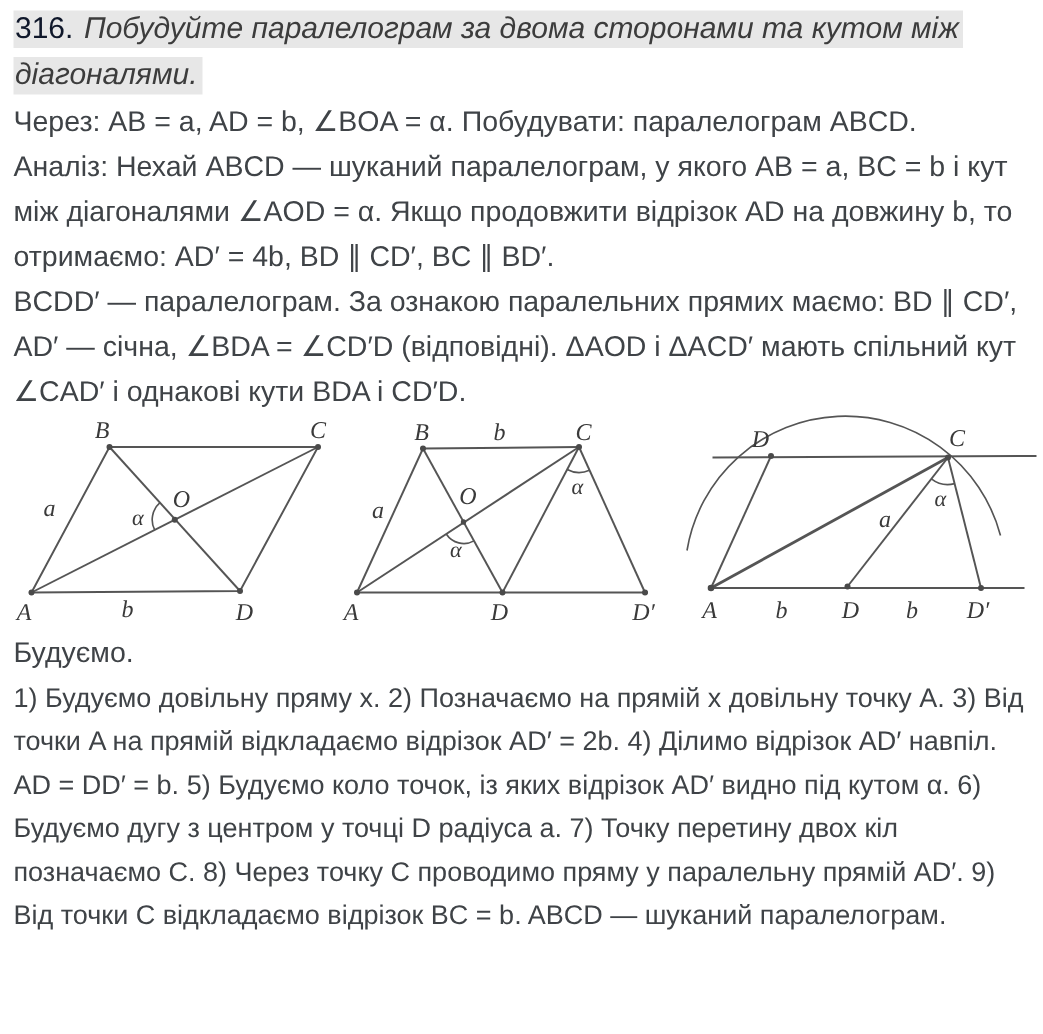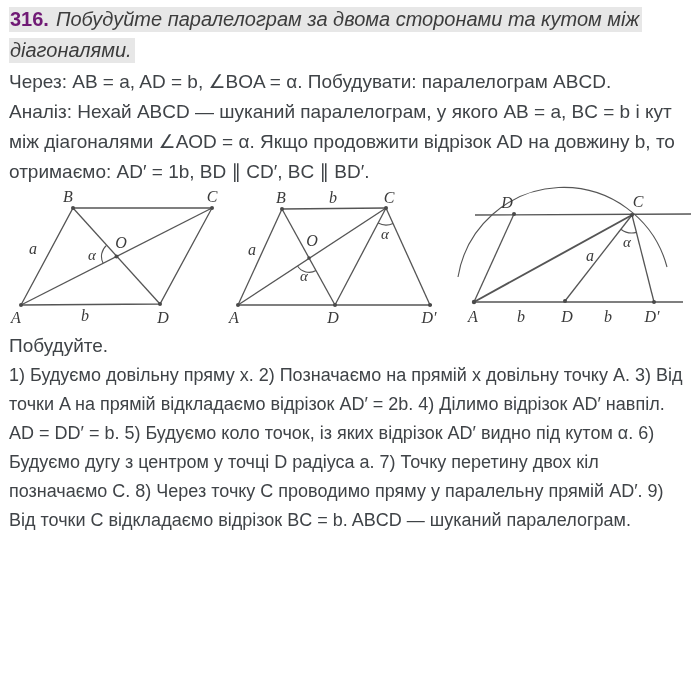--- a/index.html
+++ b/index.html
@@ -9,21 +9,21 @@
     color:#3f4347;
   }
   .page{padding:4px 9px 0 9px;}
   p{margin:0;font-size:19px;line-height:30px;}
   .title-line{font-size:20px;line-height:31px;margin-bottom:1px;}
   .hl{
     background:#e7e7e7;
     -webkit-box-decoration-break:clone;box-decoration-break:clone;
     padding:1px 3px 2px 1px;
   }
-  .num{color:#701a75;font-weight:bold;font-style:normal;margin-right:7px;}
+  .num{color:#0f172a;font-weight:normal;font-style:normal;margin-right:7px;}
   .title-text{font-style:italic;color:#3c3c3c;}
   .figures{height:150px;margin:-10px 0 0 -9px;position:relative;}
   .figures svg{display:block;}
   .fig-label{
     font-family:"Liberation Serif","DejaVu Serif",serif;
     font-style:italic;font-size:16px;fill:#3a3a3a;
   }
   .fig-label-small{
     font-family:"Liberation Serif","DejaVu Serif",serif;
     font-style:italic;font-size:15px;fill:#3a3a3a;
@@ -38,21 +38,22 @@
 </head>
 <body>
 
 <div class="page">
 
   <p class="title-line">
     <span class="hl"><b class="num">316.</b><i class="title-text">Побудуйте паралелограм за двома сторонами та кутом між діагоналями.</i></span>
   </p>
 
   <p>Через: AB = a, AD = b, ∠BOA = α. Побудувати: паралелограм ABCD.</p>
-  <p>Аналіз: Нехай ABCD — шуканий паралелограм, у якого AB = a, BC = b і кут між діагоналями ∠AOD = α. Якщо продовжити відрізок AD на довжину b, то отримаємо: AD′ = 1b, BD ∥ CD′, BC ∥ BD′.</p>
+  <p>Аналіз: Нехай ABCD — шуканий паралелограм, у якого AB = a, BC = b і кут між діагоналями ∠AOD = α. Якщо продовжити відрізок AD на довжину b, то отримаємо: AD′ = 4b, BD ∥ CD′, BC ∥ BD′.</p>
+  <p>BCDD′ — паралелограм. За ознакою паралельних прямих маємо: BD ∥ CD′, AD′ — січна, ∠BDA = ∠CD′D (відповідні). ΔAOD і ΔACD′ мають спільний кут ∠CAD′ і однакові кути BDA і CD′D.</p>
 
   <div class="figures">
     <svg width="695" height="160" viewBox="0 0 695 160">
 
       <g>
         <polygon points="21,128 73,31 212,31 160,127"></polygon>
         <line x1="21" y1="128" x2="212" y2="31"></line>
         <line x1="73" y1="31" x2="160" y2="127"></line>
         <path class="thin-arc" d="M 103.1 86.3 A 15 15 0 0 1 106.5 68.3"></path>
         <circle class="dot" cx="21" cy="128" r="2"></circle>
@@ -118,16 +119,16 @@
         <text class="fig-label" x="567" y="145" text-anchor="middle">D</text>
         <text class="fig-label" x="652" y="145" text-anchor="middle">D′</text>
         <text class="fig-label" x="590" y="84" text-anchor="middle">a</text>
         <text class="fig-label" x="521" y="145" text-anchor="middle">b</text>
         <text class="fig-label" x="608" y="145" text-anchor="middle">b</text>
         <text class="fig-label-small" x="627" y="70" text-anchor="middle">α</text>
       </g>
     </svg>
   </div>
 
-  <p class="construction-heading">Побудуйте.</p>
+  <p class="construction-heading">Будуємо.</p>
   <p class="steps">1) Будуємо довільну пряму x. 2) Позначаємо на прямій x довільну точку A. 3) Від точки A на прямій відкладаємо відрізок AD′ = 2b. 4) Ділимо відрізок AD′ навпіл. AD = DD′ = b. 5) Будуємо коло точок, із яких відрізок AD′ видно під кутом α. 6) Будуємо дугу з центром у точці D радіуса a. 7) Точку перетину двох кіл позначаємо C. 8) Через точку C проводимо пряму у паралельну прямій AD′. 9) Від точки C відкладаємо відрізок BC = b. ABCD — шуканий паралелограм.</p>
 
 </div>
 
 </body></html>

